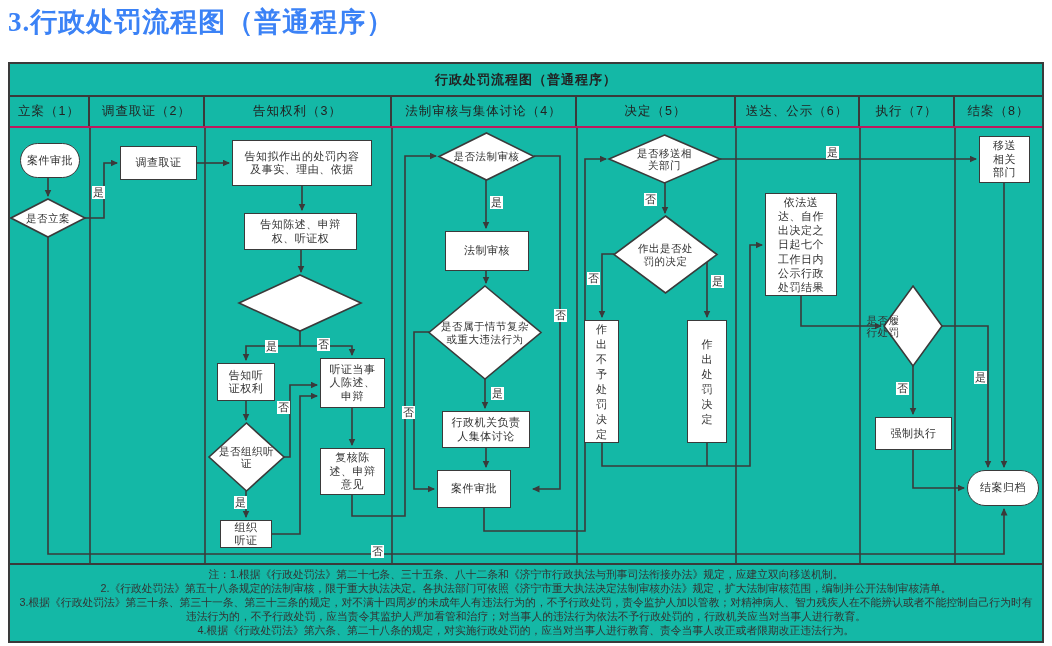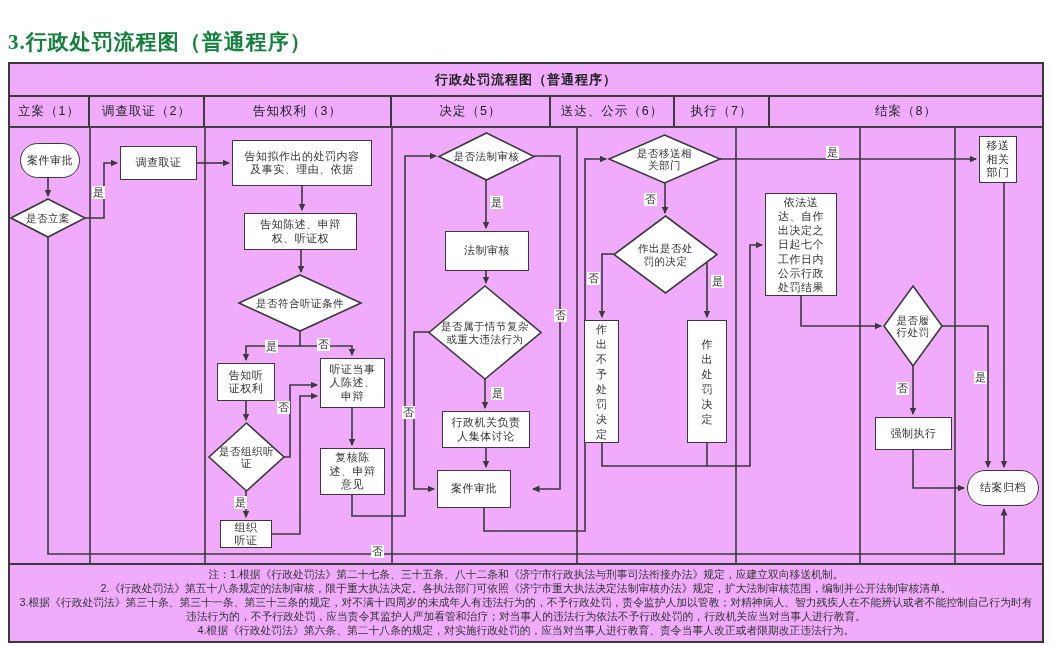--- a/index.html
+++ b/index.html
@@ -1,20 +1,20 @@
 <!DOCTYPE html>
 <html><head>
 <meta charset="utf-8">
 <style>
   html,body{margin:0;padding:0;background:#fff;}
   body{width:1052px;height:646px;position:relative;font-family:"Liberation Sans",sans-serif;color:#333;}
-  .page-title{position:absolute;left:8px;top:4px;font-family:"Liberation Serif",serif;font-weight:bold;font-size:21px;color:#15803d;letter-spacing:1px;margin-top:24px;}
-  .frame{position:absolute;left:8px;top:62px;width:1032px;height:577px;border:2px solid #3a3a3a;background:#f0abfc;}
+  .page-title{position:absolute;left:8px;top:4px;font-family:"Liberation Serif",serif;font-weight:bold;font-size:27px;color:#3b82f6;letter-spacing:1px;}
+  .frame{position:absolute;left:8px;top:62px;width:1032px;height:577px;border:2px solid #3a3a3a;background:#14b8a6;}
   .dtitle{height:33px;border-bottom:2px solid #3a3a3a;display:flex;align-items:center;justify-content:center;font-weight:bold;font-size:13px;color:#222;letter-spacing:1px;box-sizing:border-box;}
-  .cols{display:flex;height:31px;border-bottom:2px solid #404040;box-sizing:border-box;}
+  .cols{display:flex;height:31px;border-bottom:2px solid #be185d;box-sizing:border-box;}
   .col{box-sizing:border-box;border-right:2px solid #3a3a3a;display:flex;align-items:center;justify-content:center;font-size:12.5px;color:#222;letter-spacing:1px;white-space:nowrap;}
   .col:last-child{border-right:none;}
   .lanes{position:relative;height:435px;border-bottom:2px solid #3a3a3a;box-sizing:content-box;overflow:hidden;}
   .lanes svg{position:absolute;left:0;top:0;}
   .nd{position:absolute;box-sizing:border-box;border:1.5px solid #3a3a3a;background:#fff;display:flex;align-items:center;justify-content:center;text-align:center;font-size:11px;line-height:13.5px;white-space:pre-line;letter-spacing:0.5px;color:#333;}
   .stadium{border-radius:18px;}
   .vtext{line-height:15px;letter-spacing:0;}
   .dl{position:absolute;display:flex;align-items:center;justify-content:center;text-align:center;font-size:10.5px;line-height:12.5px;white-space:pre-line;color:#333;letter-spacing:0.5px;}
   .el{position:absolute;font-size:11px;line-height:13px;background:#fff;padding:0 1px;color:#333;}
   .notes{padding:3px 6px 0 6px;font-size:10.8px;line-height:13.9px;color:#333;}
@@ -25,20 +25,21 @@
 
 <div class="page-title">3.行政处罚流程图（普通程序）</div>
 
 <div class="frame">
   <div class="dtitle">行政处罚流程图（普通程序）</div>
 
   <div class="cols">
     <div class="col" style="width:80px">立案（1）</div>
     <div class="col" style="width:115px">调查取证（2）</div>
     <div class="col" style="width:187px">告知权利（3）</div>
+    <div class="col" style="width:185px">法制审核与集体讨论（4）</div>
     <div class="col" style="width:159px">决定（5）</div>
     <div class="col" style="width:124px">送达、公示（6）</div>
     <div class="col" style="width:95px">执行（7）</div>
     <div class="col" style="flex:1">结案（8）</div>
   </div>
 
   <div class="lanes">
     <svg width="1032" height="435" viewBox="0 0 1032 435">
       <defs>
         <marker id="ah" markerUnits="userSpaceOnUse" markerWidth="9" markerHeight="9" refX="6.5" refY="3.5" orient="auto">
@@ -138,37 +139,36 @@
 决
 定</div>
     <div class="nd" style="left:755px;top:65px;width:72px;height:103px;line-height:14.2px">依法送
 达、自作
 出决定之
 日起七个
 工作日内
 公示行政
 处罚结果</div>
     <div class="nd" style="left:865px;top:289px;width:77px;height:33px">强制执行</div>
-    <div class="nd" style="left:969px;top:8px;width:38px;height:47px">移送
+    <div class="nd" style="left:969px;top:8px;width:51px;height:47px">移送
 相关
 部门</div>
     <div class="nd stadium" style="left:957px;top:342px;width:72px;height:36px">结案归档</div>
 
     <div class="dl" style="left:1px;top:71px;width:74px;height:38px">是否立案</div>
-    <div class="dl" style="left:229px;top:147px;width:122px;height:56px">是否符合听证条件</div>
     <div class="dl" style="left:429px;top:5px;width:95px;height:47px">是否法制审核</div>
     <div class="dl" style="left:199px;top:295px;width:75px;height:68px">是否组织听
 证</div>
     <div class="dl" style="left:419px;top:158px;width:112px;height:93px">是否属于情节复杂
 或重大违法行为</div>
     <div class="dl" style="left:599px;top:7px;width:111px;height:48px">是否移送相
 关部门</div>
     <div class="dl" style="left:604px;top:88px;width:103px;height:77px">作出是否处
 罚的决定</div>
-    <div class="dl" style="left:874px;top:158px;width:58px;height:80px">是否履
+    <div class="dl" style="left:844px;top:158px;width:58px;height:80px">是否履
 行处罚</div>
 
     <span class="el" style="left:82px;top:58px">是</span>
     <span class="el" style="left:361px;top:417px">否</span>
     <span class="el" style="left:255px;top:212px">是</span>
     <span class="el" style="left:307px;top:210px">否</span>
     <span class="el" style="left:267px;top:273px">否</span>
     <span class="el" style="left:224px;top:368px">是</span>
     <span class="el" style="left:480px;top:68px">是</span>
     <span class="el" style="left:544px;top:181px">否</span>

